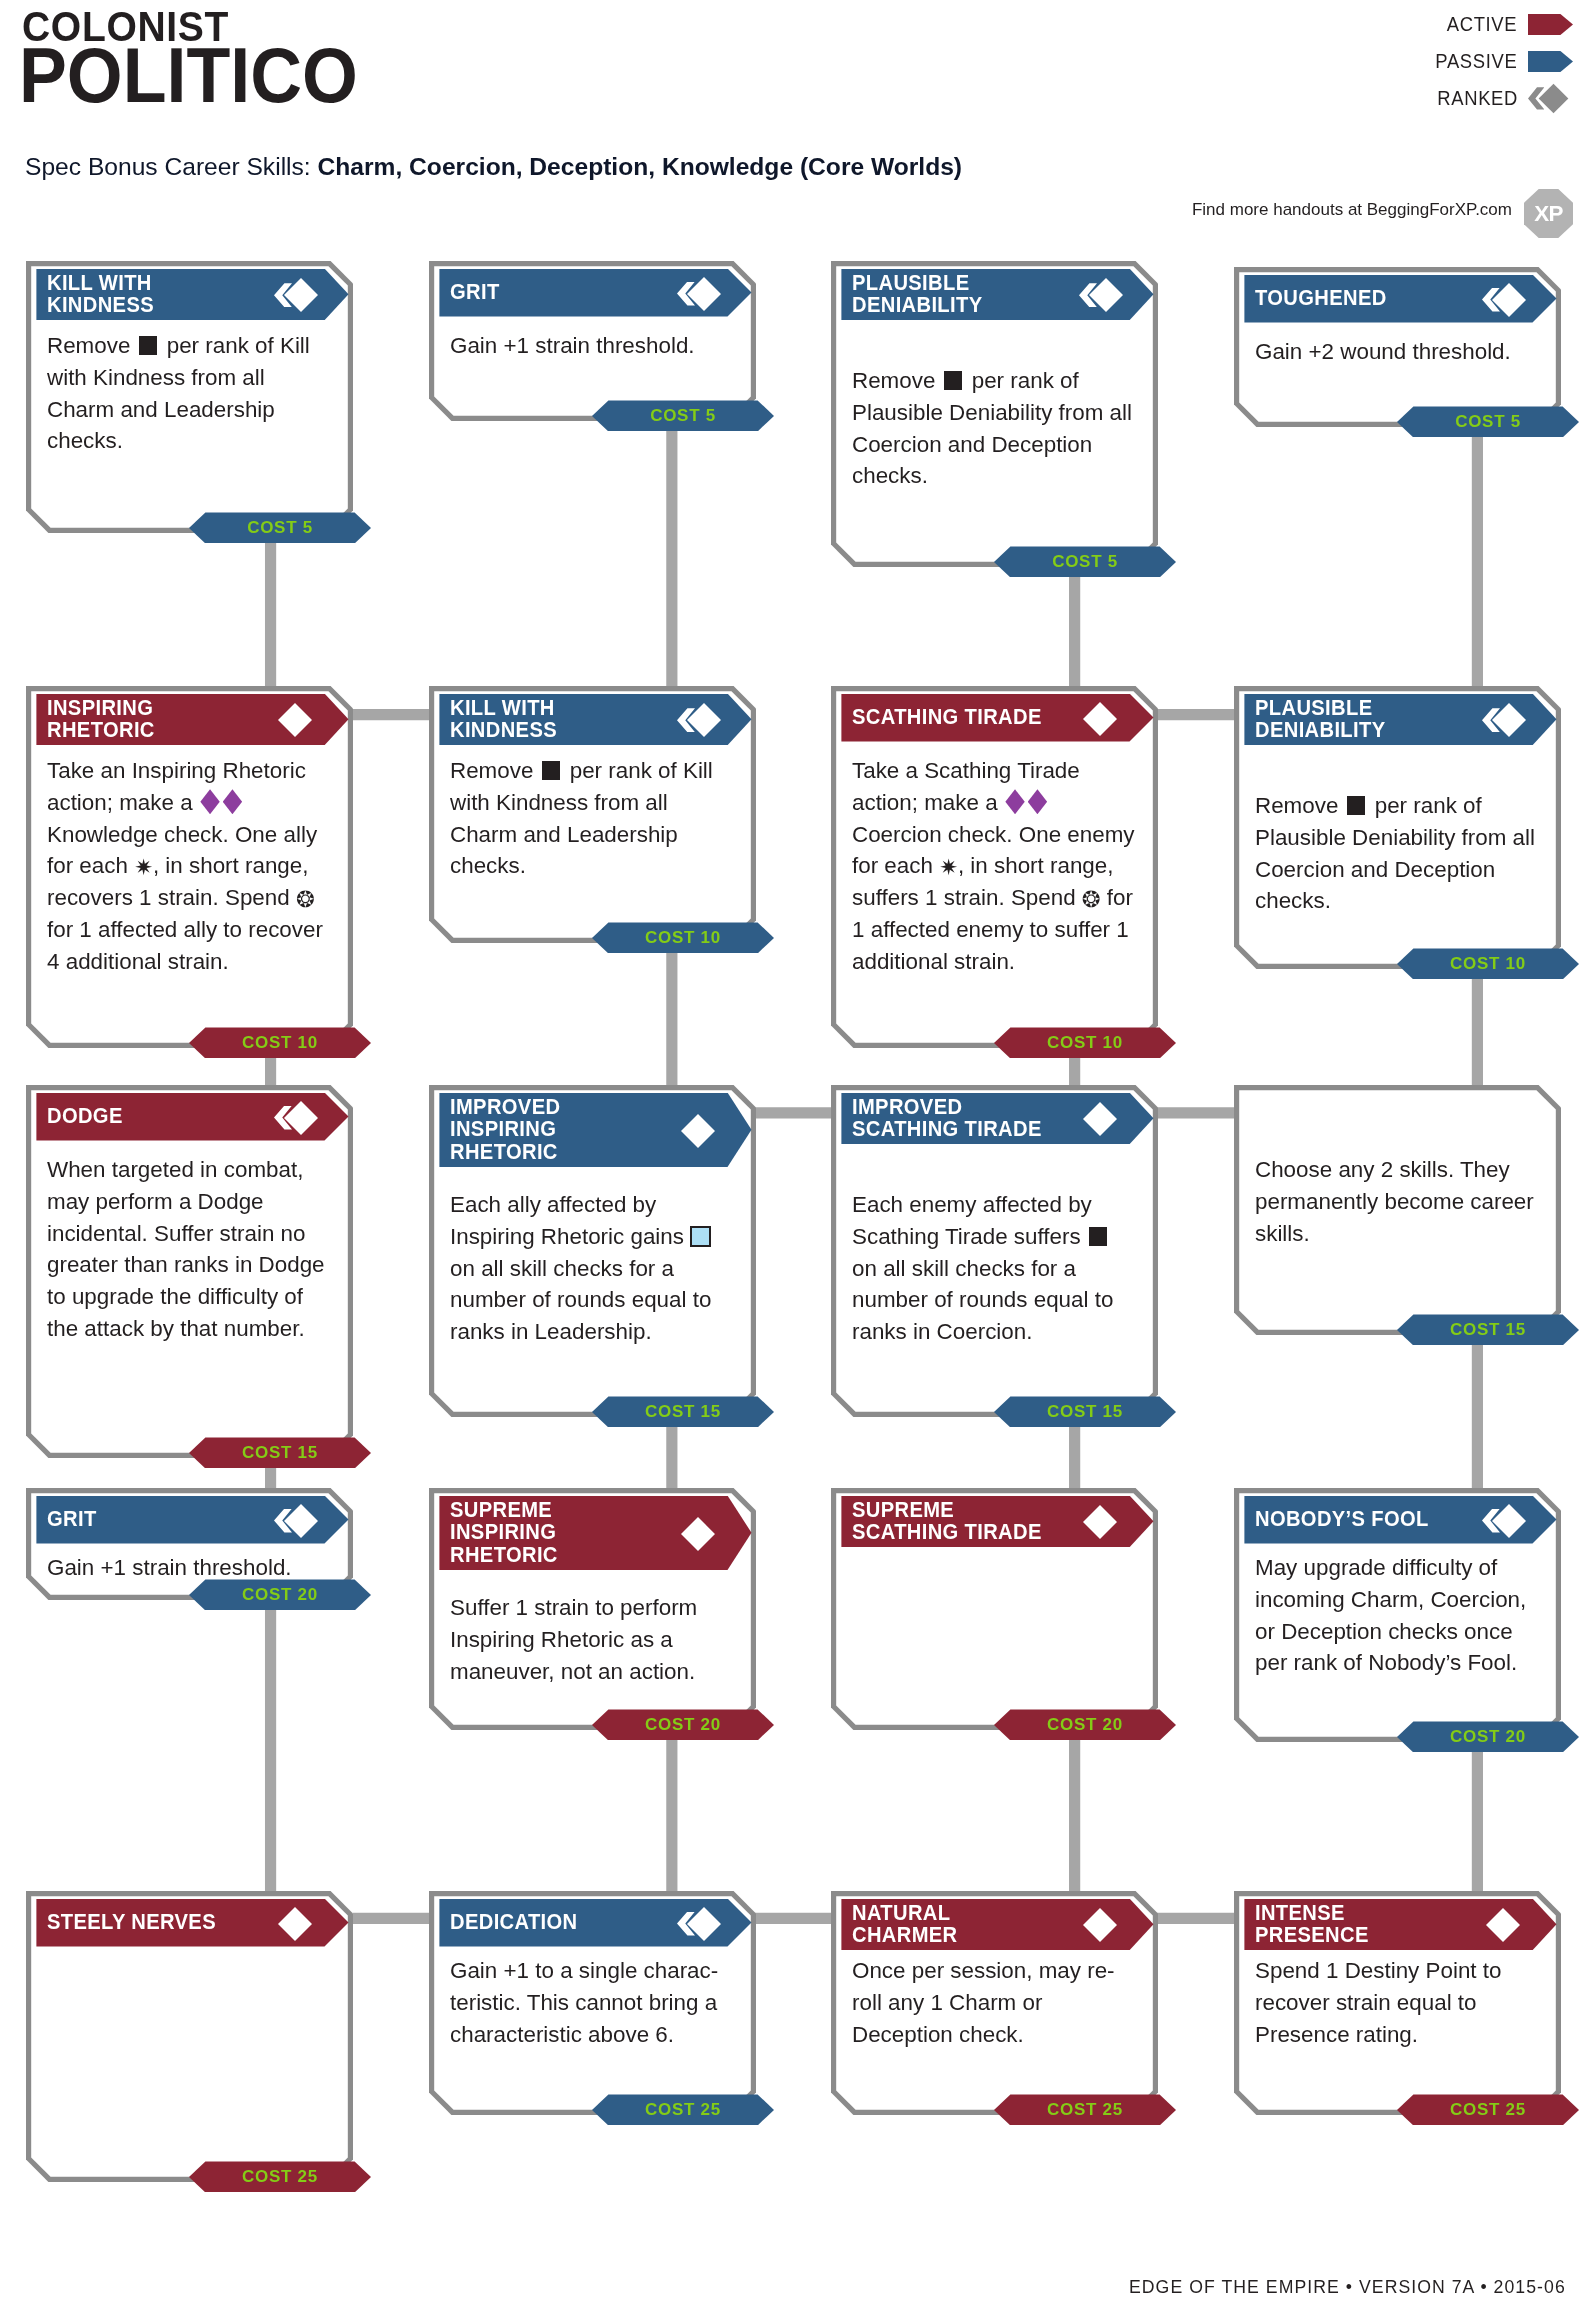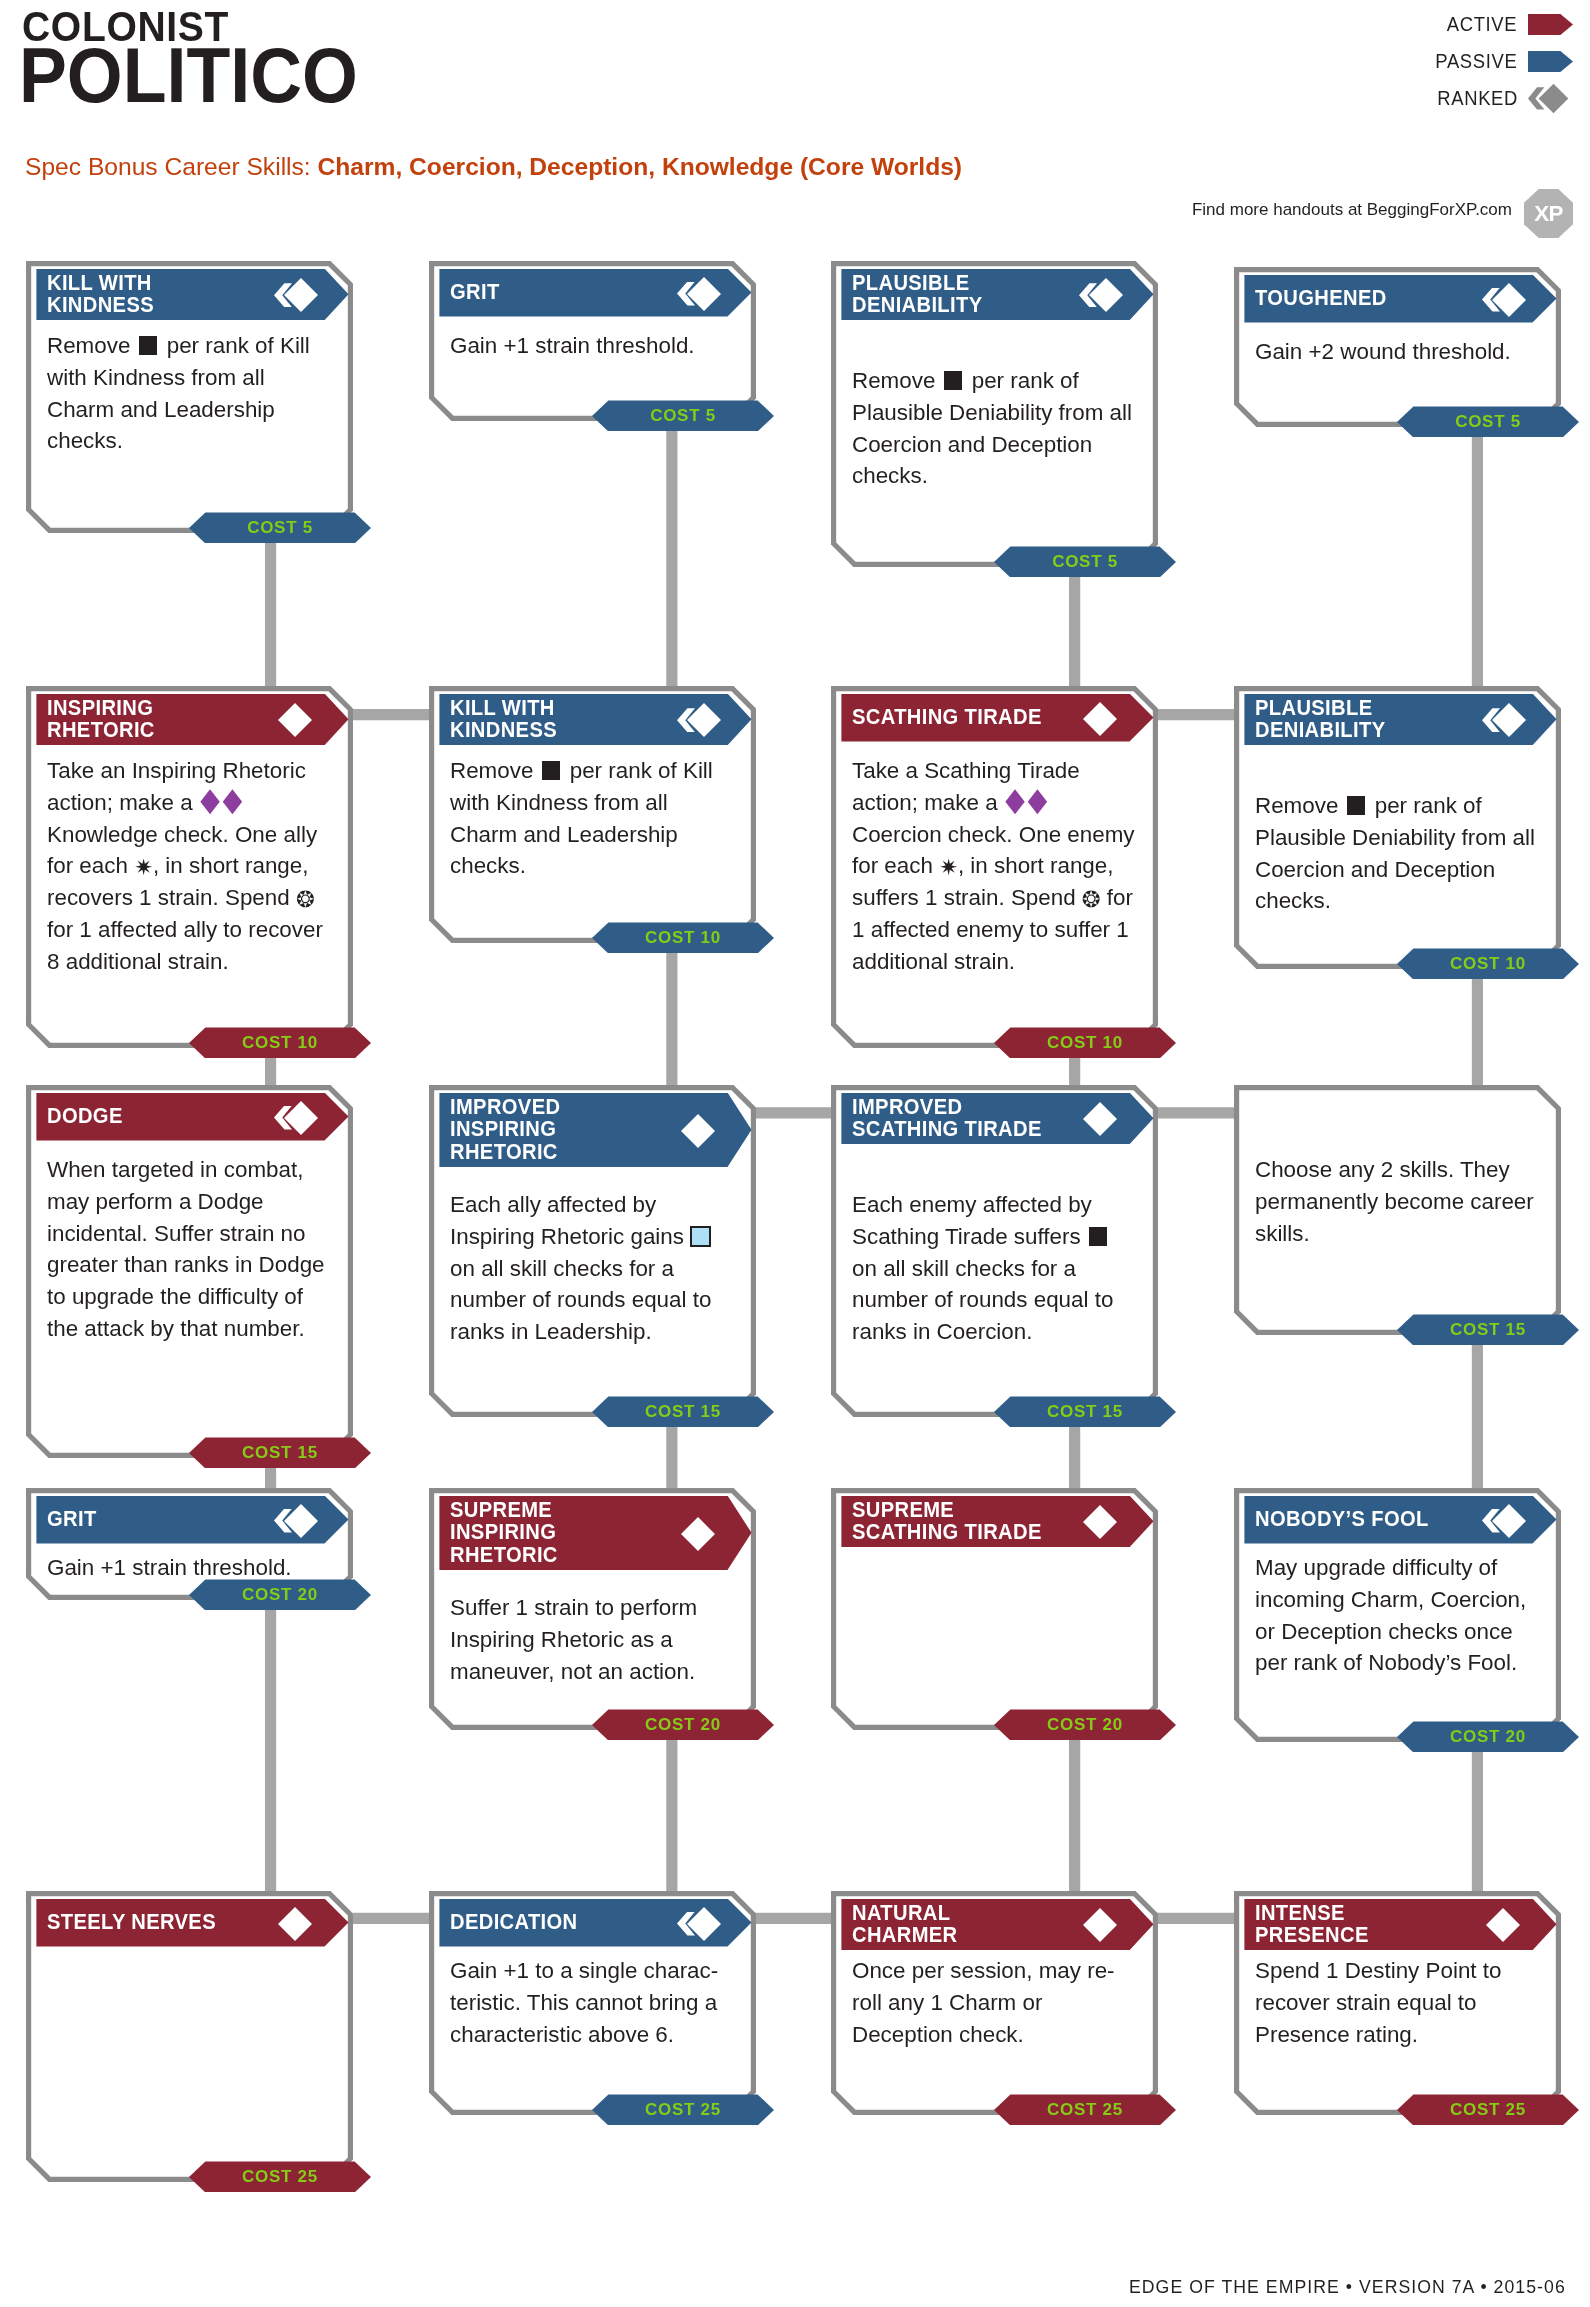--- a/index.html
+++ b/index.html
@@ -22,21 +22,21 @@
   }
   #spec-title{
     position:absolute;left:19.4px;top:36px;
     font-size:78px;font-weight:bold;letter-spacing:0px;line-height:1;
     color:#231f20;
     transform:scaleX(0.92);transform-origin:left top;
   }
   #skills-line{
     position:absolute;left:25px;top:153px;
     font-size:24.6px;
-    color:#c2410c;
+    color:#0f172a;
     white-space:nowrap;
   }
   #skills-line .lbl{font-weight:400;}
   #skills-line .val{font-weight:bold;}
 
   
   #legend{position:absolute;right:18px;top:9px;width:269px;}
   .legend-row{
     display:flex;align-items:center;justify-content:flex-end;
     height:31px;margin-bottom:6px;
@@ -321,21 +321,21 @@
   <div class="card active" style="left:18px;top:686px;width:327px;height:362px;">
     <div class="card-frame"></div>
       <div class="card-inner"></div>
     <div class="card-head">
       <span class="card-title">INSPIRING RHETORIC</span>
       <span class="rank-mark single">
           <span class="rm-dia"></span>
         </span>
     </div>
     <div class="card-body" style="top:69px;">
-      <span>Take an Inspiring Rhetoric action; make a </span><span class="sym sym-difficulty"></span><span class="sym sym-difficulty"></span><span> Knowledge check. One ally for each </span><span class="sym sym-success">✷</span><span>, in short range, recovers 1 strain. Spend </span><span class="sym sym-triumph">❂</span><span> for 1 affected ally to recover 8 additional strain.</span>
+      <span>Take an Inspiring Rhetoric action; make a </span><span class="sym sym-difficulty"></span><span class="sym sym-difficulty"></span><span> Knowledge check. One ally for each </span><span class="sym sym-success">✷</span><span>, in short range, recovers 1 strain. Spend </span><span class="sym sym-triumph">❂</span><span> for 1 affected ally to recover 4 additional strain.</span>
     </div>
     <div class="cost-tag" style="left:163px;bottom:-10.4px;width:182px;">COST 10</div>
   </div>
 
   <div class="card passive" style="left:421px;top:686px;width:327px;height:257px;">
     <div class="card-frame"></div>
       <div class="card-inner"></div>
     <div class="card-head">
       <span class="card-title">KILL WITH KINDNESS</span>
       <span class="rank-mark">

